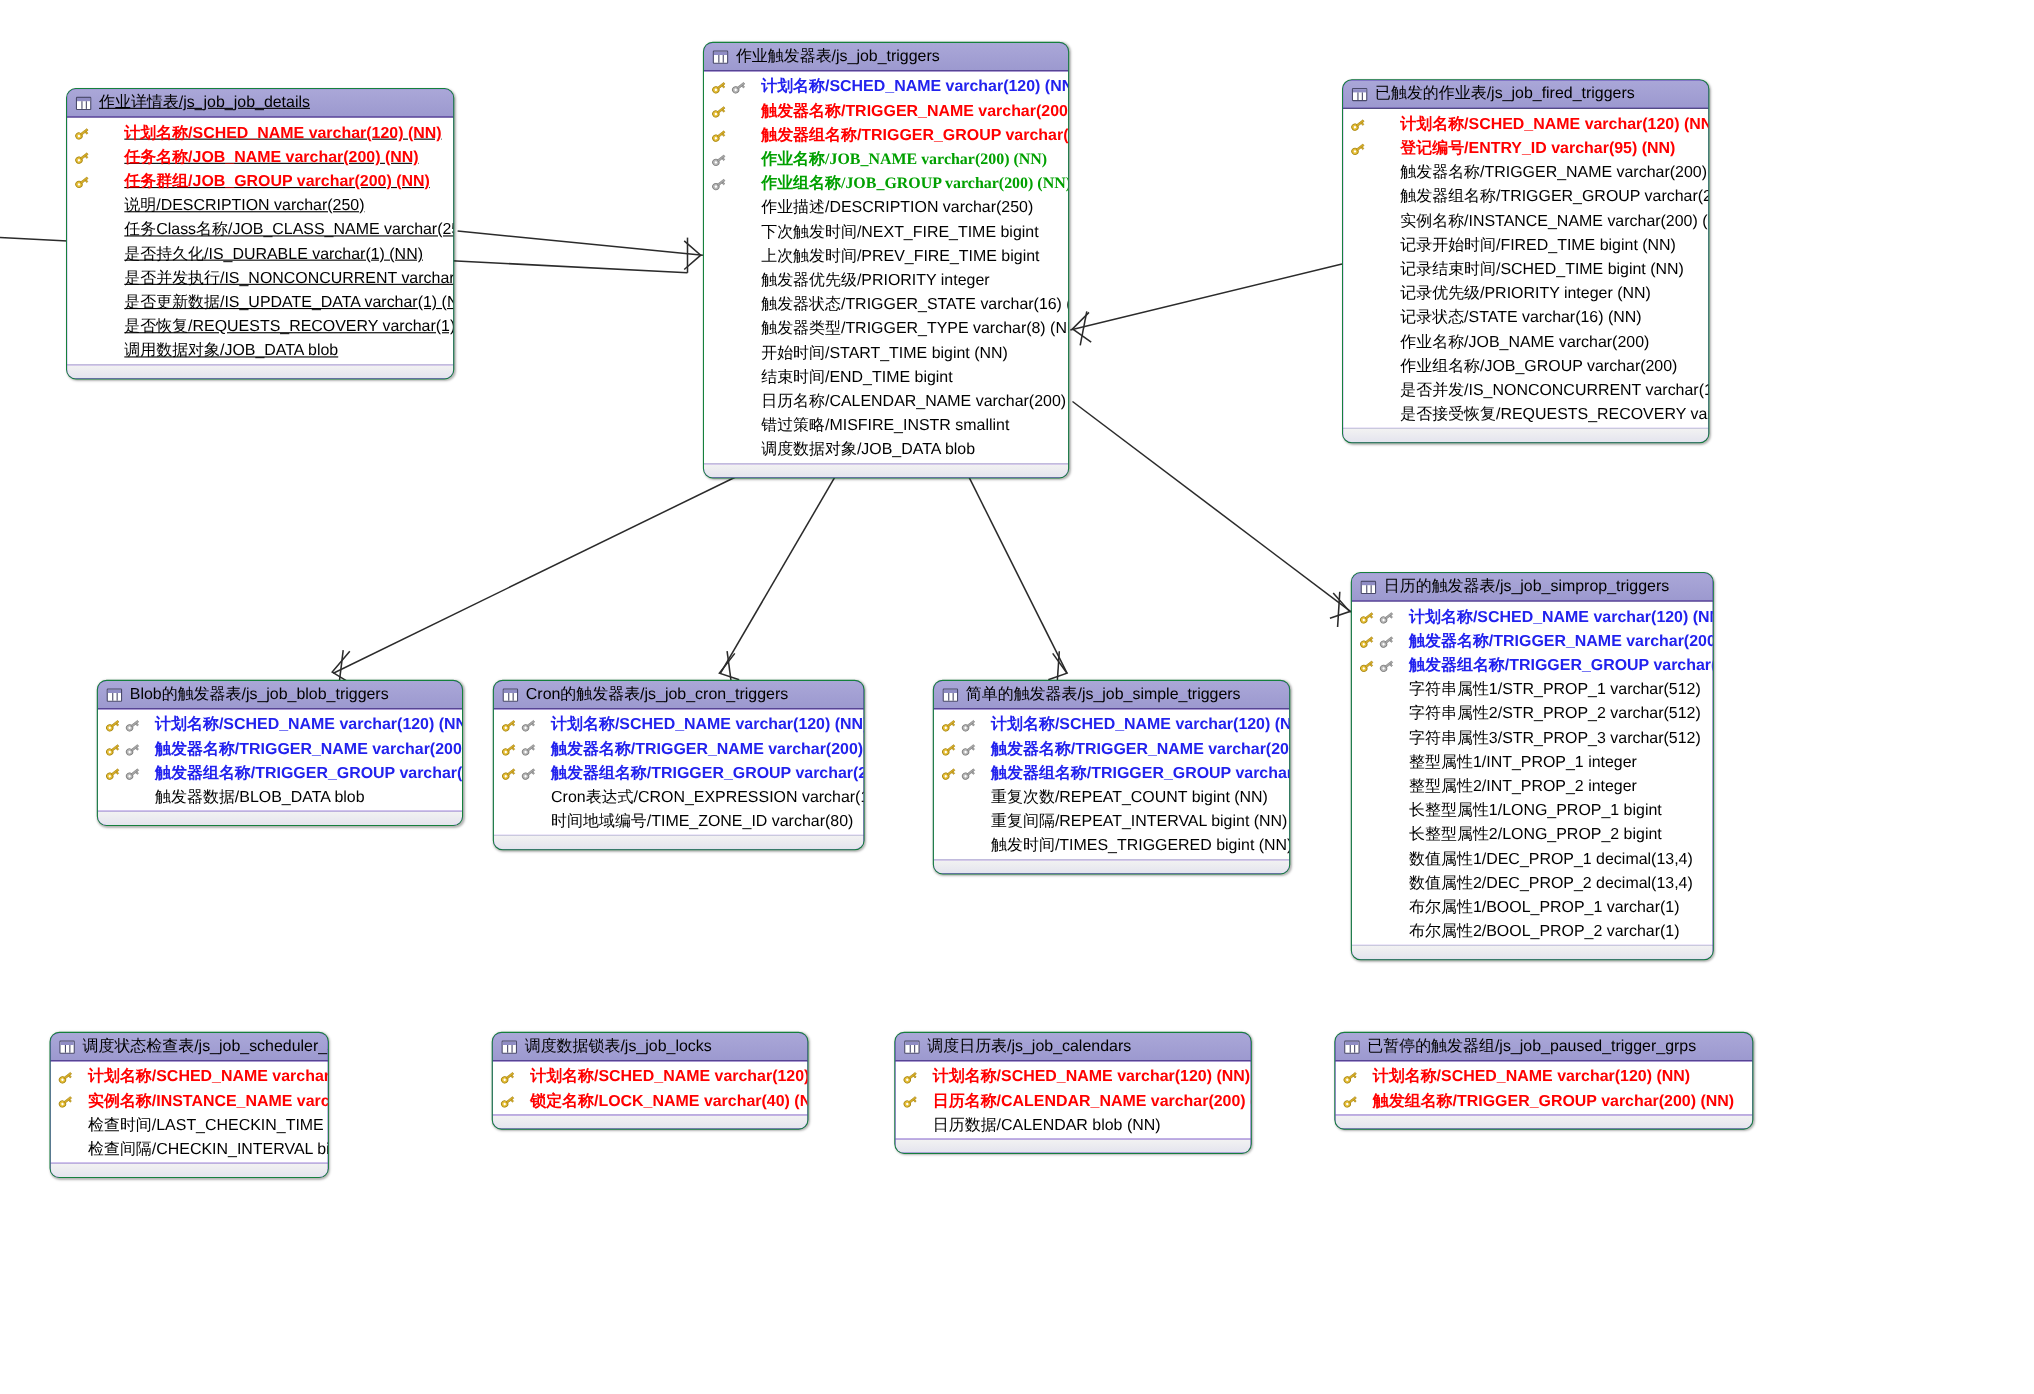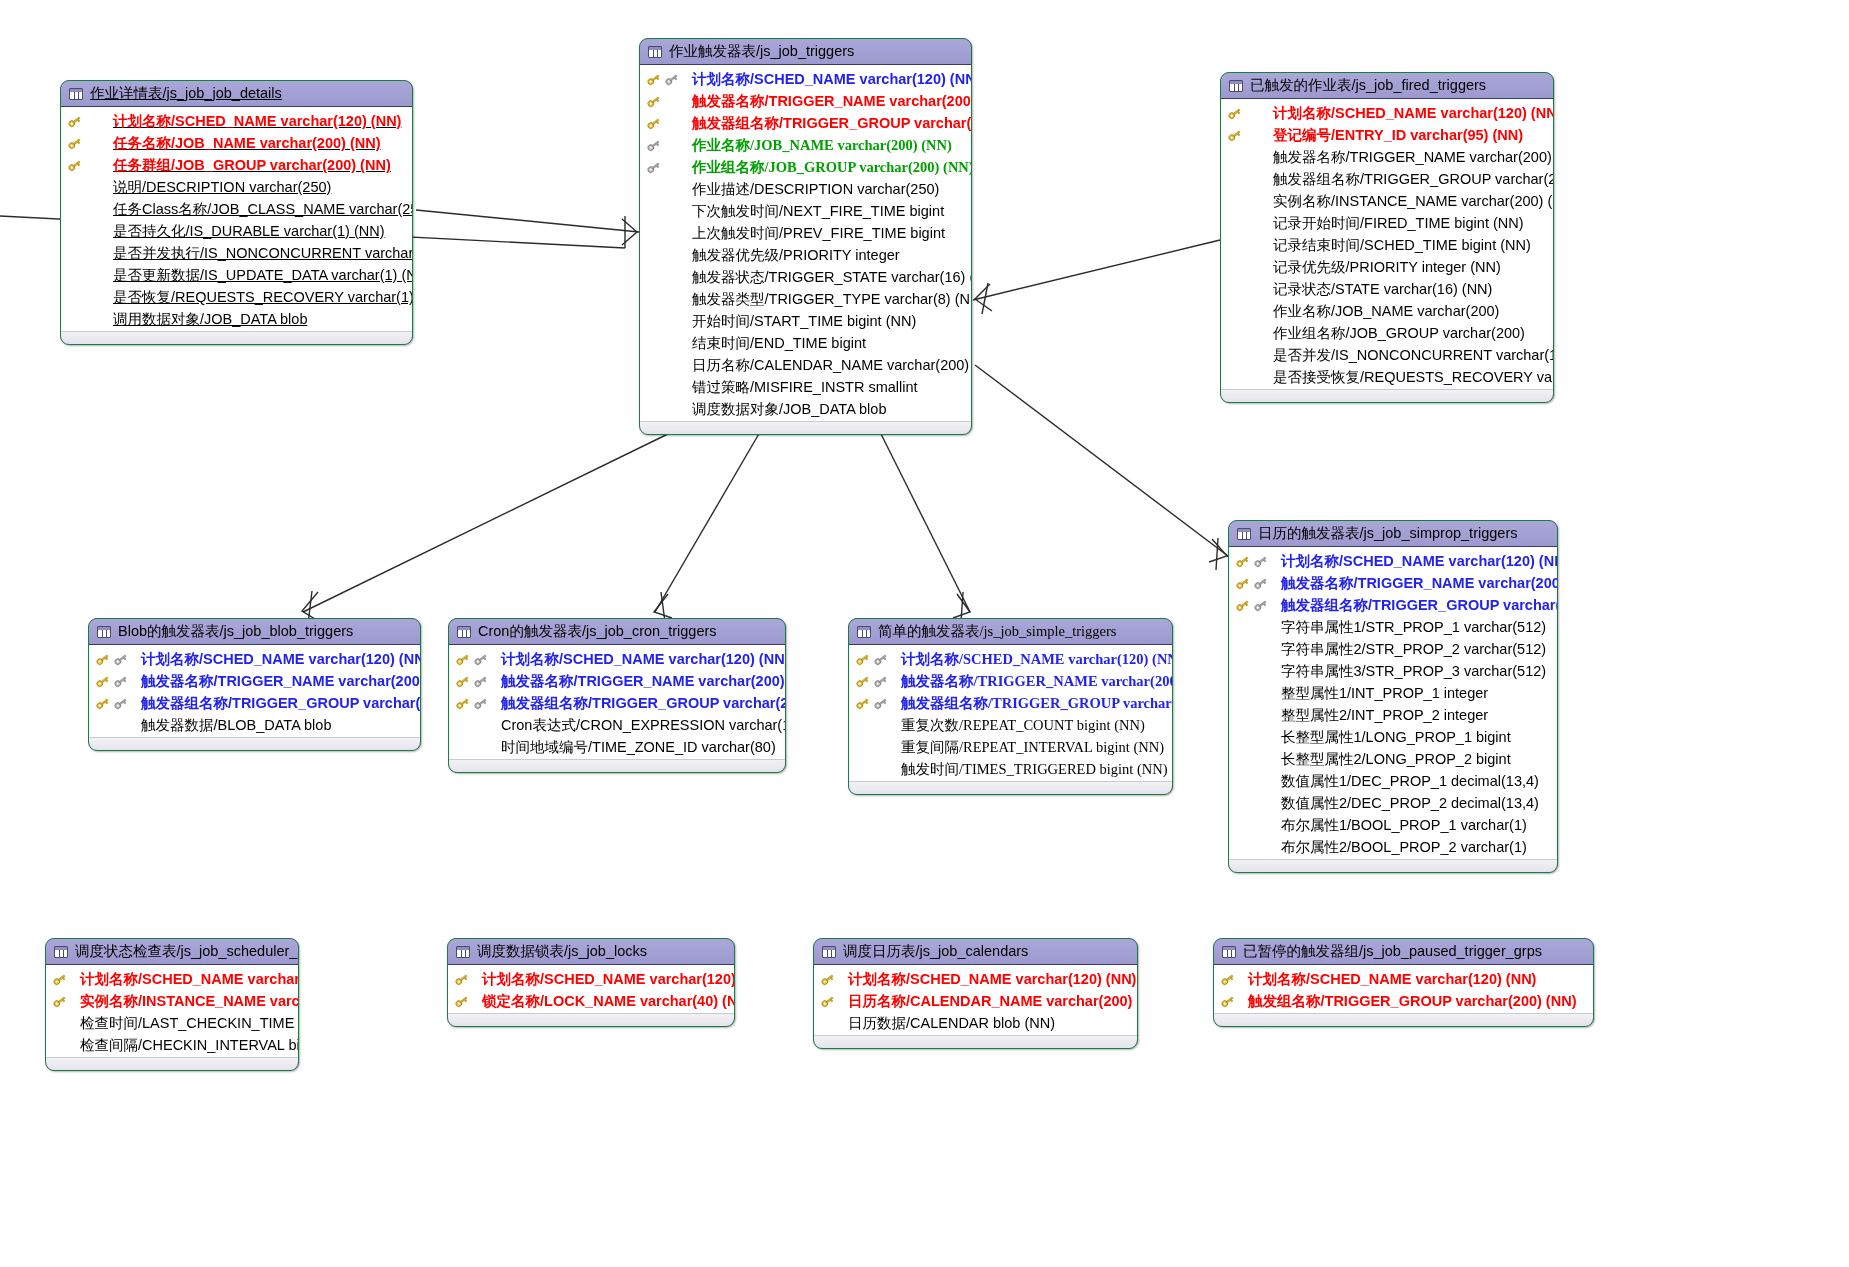--- a/index.html
+++ b/index.html
@@ -658,21 +658,21 @@
             <span class="keys"></span>
             <span class="col-text c-black">Cron表达式/CRON_EXPRESSION varchar(120) (NN)</span>
           </div>
           <div class="col">
             <span class="keys"></span>
             <span class="col-text c-black">时间地域编号/TIME_ZONE_ID varchar(80)</span>
           </div>
         </div>
         <div class="ent-foot"></div>
       </div>
-      <div class="entity" style="left: 848px; top: 618px; width: 325px; font-family: Liberation Serif, serif;">
+      <div class="entity" style="left: 848px; top: 618px; width: 325px;">
         <div class="ent-title">
           <span class="tbl-icon"></span>
           <span class="ent-title-text">简单的触发器表/js_job_simple_triggers</span>
         </div>
         <div class="ent-body">
           <div class="col">
             <span class="keys">
               <svg class="k" viewBox="0 0 16 14" xmlns="http://www.w3.org/2000/svg">
                 <g transform="rotate(-38 8 7)">
                   <circle cx="4.3" cy="7" r="3.1" fill="#e8c13a" stroke="#a9860f" stroke-width="0.9"></circle>

